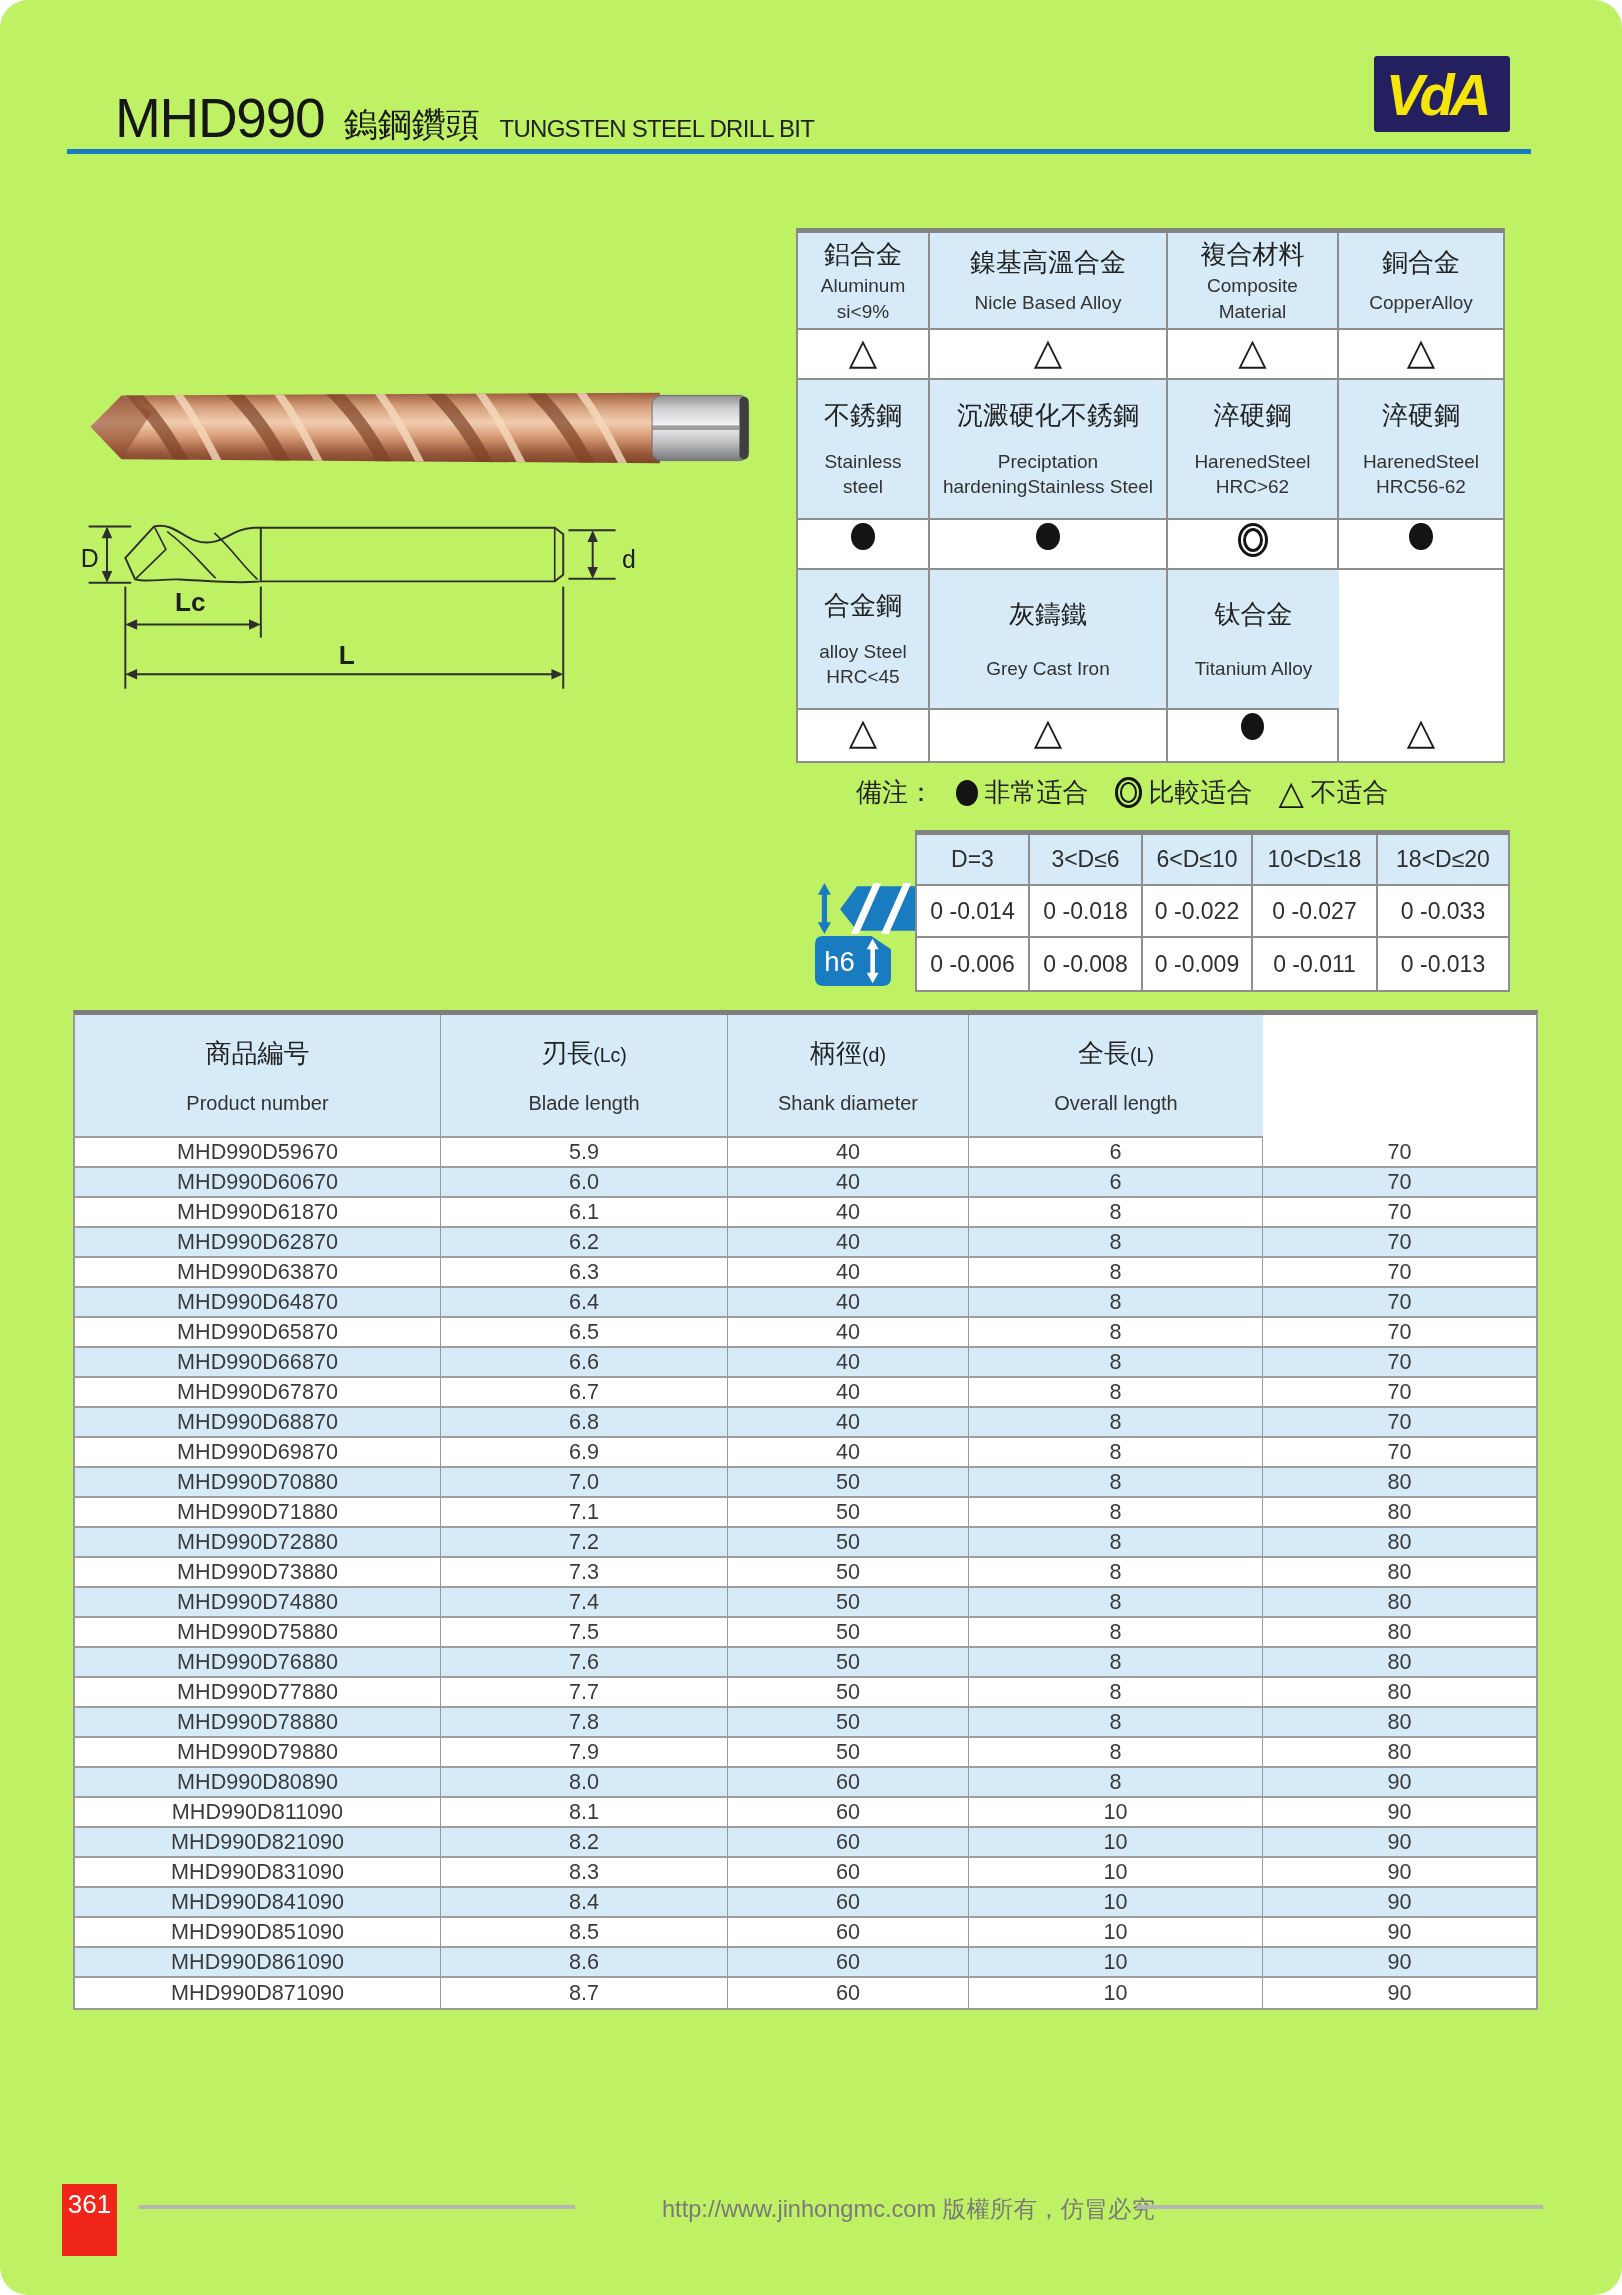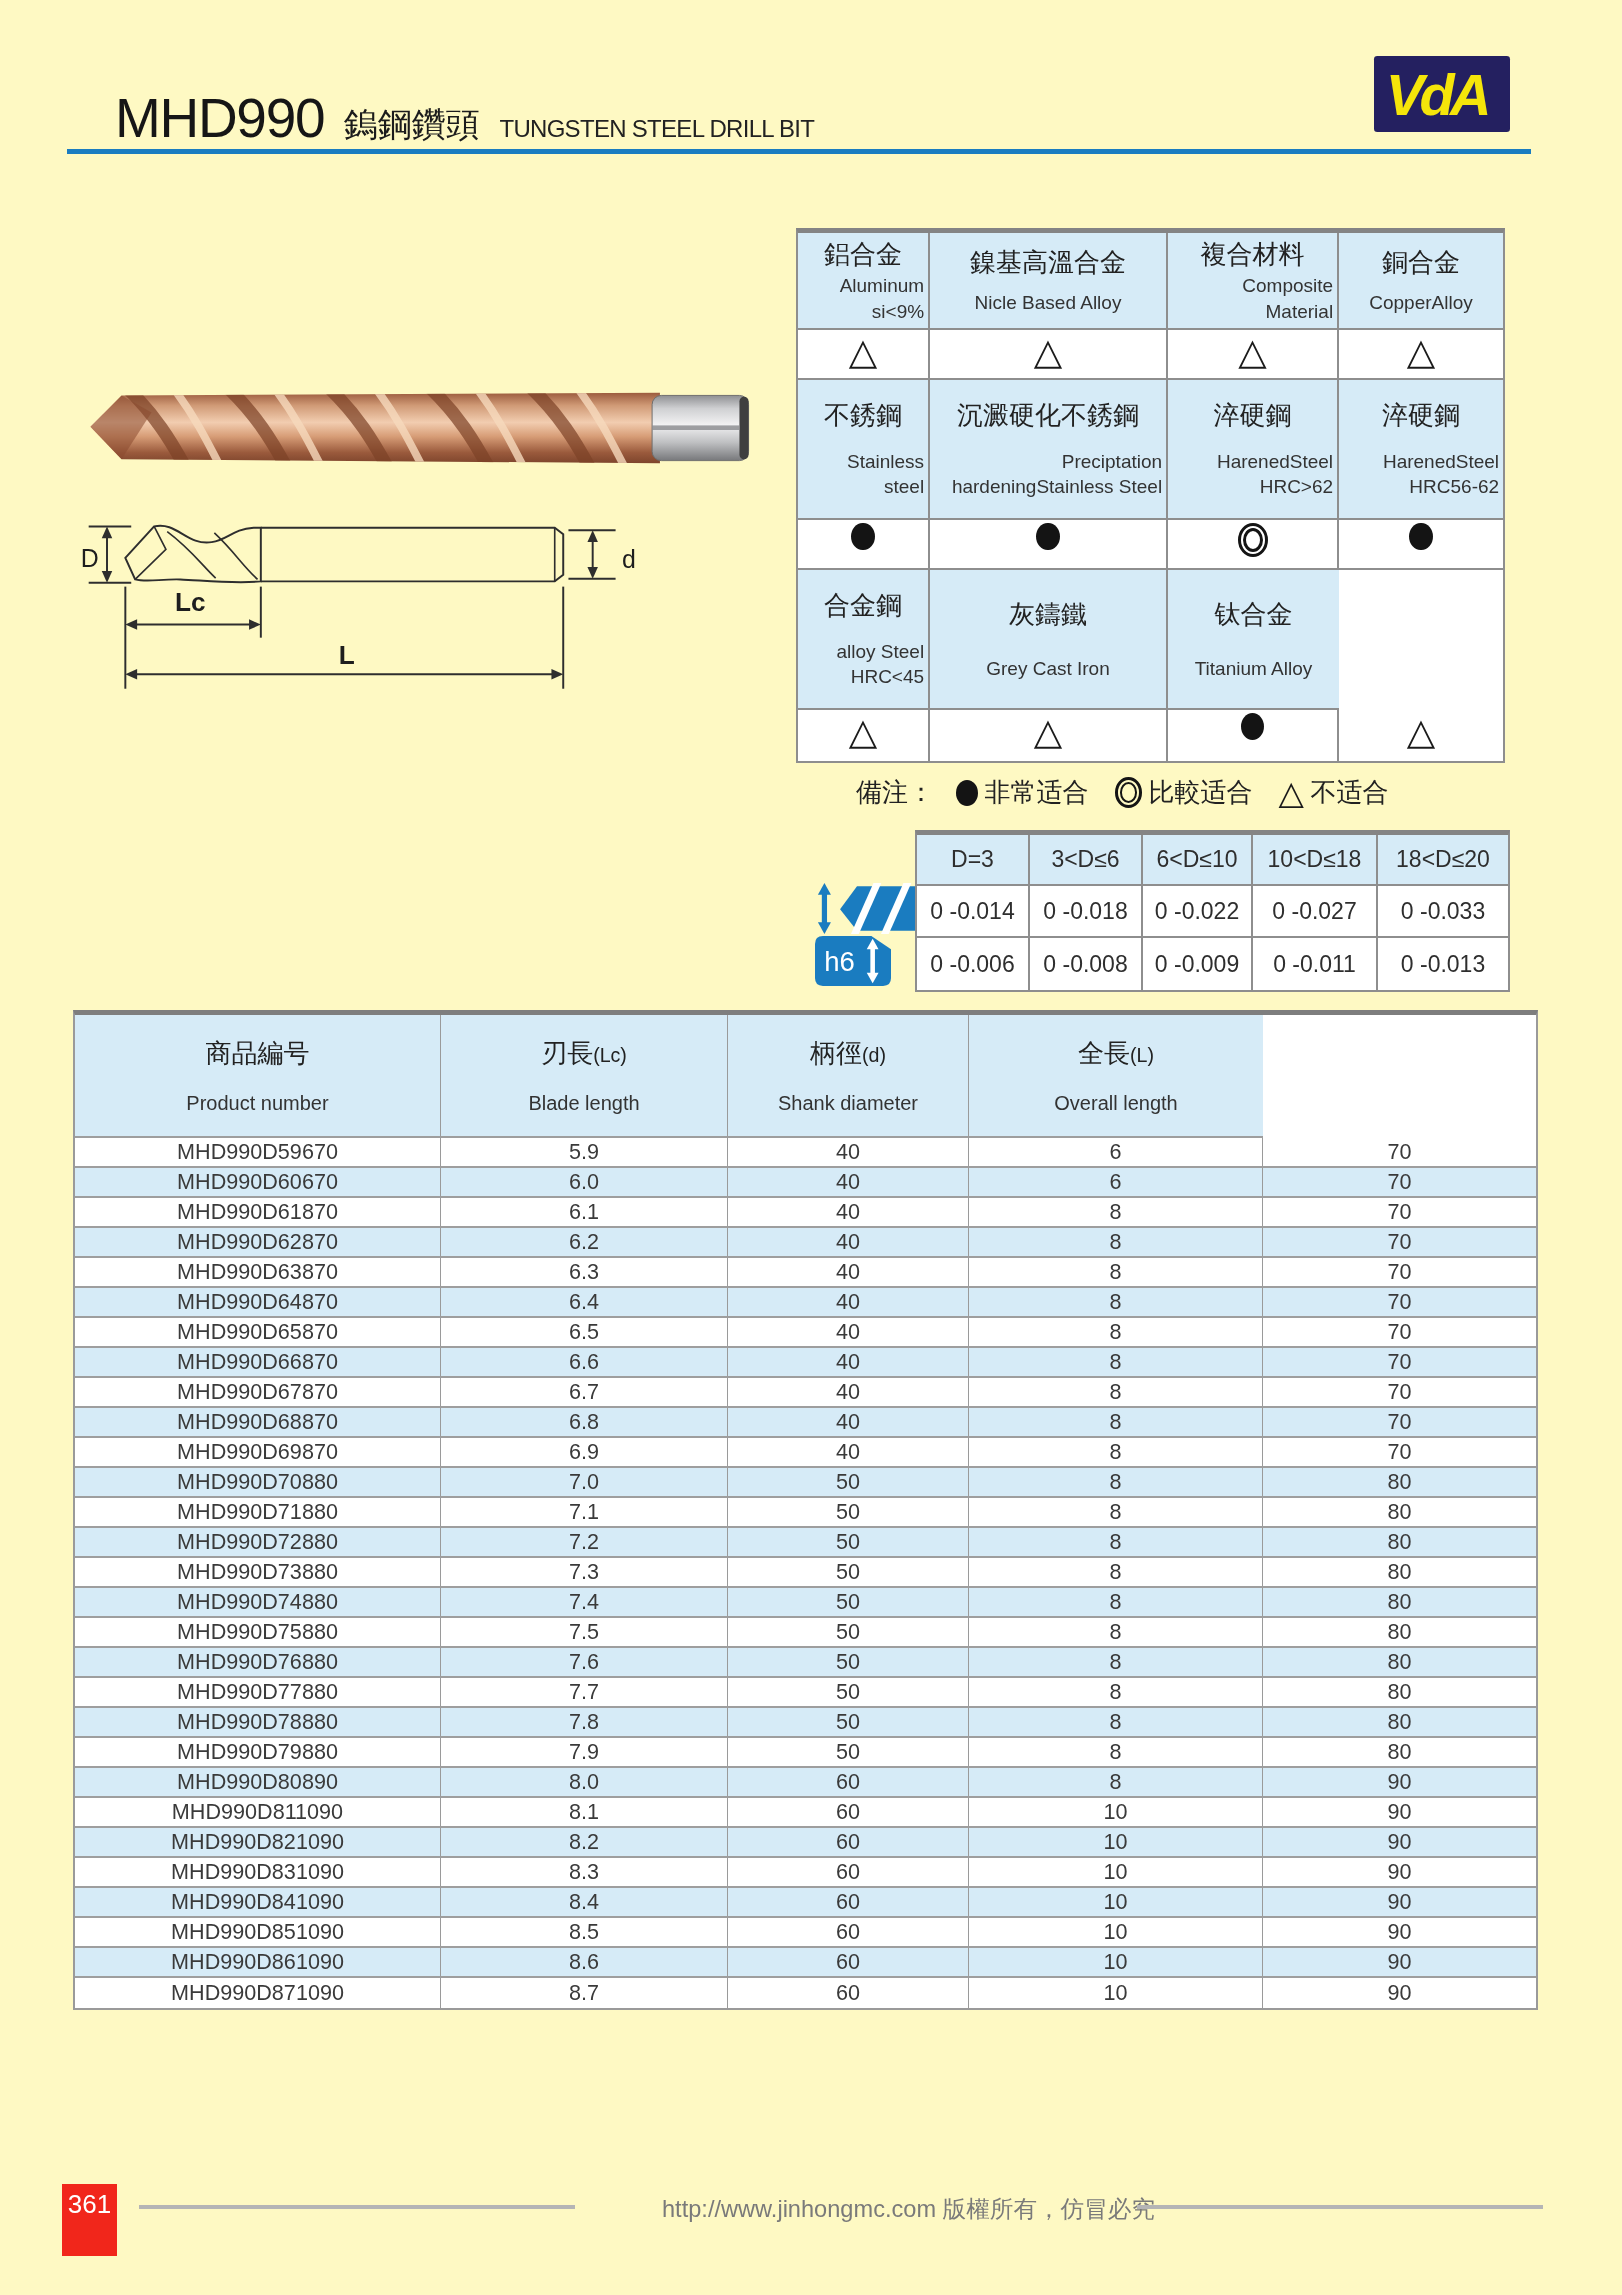--- a/index.html
+++ b/index.html
@@ -1,19 +1,19 @@
 <!DOCTYPE html>
 <html style="font-size:10.5px"><head>
 <meta charset="utf-8">
 <style>
   * { margin:0; padding:0; box-sizing:border-box; }
   html,body { background:#ffffff; }
   .page {
-    position:relative; width:1622px; height:2295px; background:#fef9c3;
-    font-family:"Liberation Sans","DejaVu Sans",sans-serif; color:#1c1c1c; overflow:hidden;
+    position:relative; width:1622px; height:2295px; background:#bef264;
+    font-family:"Liberation Sans","DejaVu Sans",sans-serif; color:#1c1c1c; overflow:hidden;border-radius:28px;
   }
 
   
   .header { position:absolute; left:115px; top:84px; height:60px; display:flex; align-items:flex-end; gap:19.6px; }
   .model  { font-size:55px; line-height:.95; letter-spacing:-1.3px; color:#161616; }
   .title-zh { font-size:34px; line-height:1.02; padding-bottom:2.6px; }
   .title-en { font-size:24px; line-height:1.05; letter-spacing:-0.7px; padding-bottom:2.6px; color:#222; }
   .logo { position:absolute; left:1374px; top:56px; width:136px; height:76px; background:#242060; border-radius:3.3px;
           display:flex; align-items:center; justify-content:center; }
   .logo svg { display:block; }
@@ -27,21 +27,21 @@
   
   .mat-table { position:absolute; left:796px; top:228px; border:2px solid #8e8e8e; border-top:5.9px solid #848484; background:#fff; }
   .mat-row { display:grid; grid-template-columns:132px 238px 171px 164px; }
   .mat-row.r0 { height:97px; } .mat-row.r1 { height:50px; }
   .mat-row.r2 { height:140px; } .mat-row.r3 { height:50px; }
   .mat-row.r4 { height:140px; } .mat-row.r5 { height:51px; }
   .mat-cell { border-right:2px solid #8e8e8e; border-bottom:2px solid #8e8e8e; display:flex; flex-direction:column;
               justify-content:space-evenly; align-items:center; text-align:center; padding:2.6px 3.9px; }
   .mat-row .mat-cell:last-child { border-right:none; }
   .mat-row:last-child .mat-cell { border-bottom:none; }
-  .mat-cell.name { background:#d6ebf7;text-align:right; }
+  .mat-cell.name { background:#d6ebf7; }
   .mat-cell.sym  { background:#ffffff; justify-content:center; }
   .mat-zh { font-size:26px; color:#222; }
   .mat-en { font-size:19px; color:#333; line-height:1.35; }
 
   
   .sym { display:inline-block; }
   .sym-very { width:23.6px; height:27.5px; border-radius:50%; background:#141414; }
   .sym-good { width:30px; height:34px; border-radius:50%; border:3.9px solid #141414; position:relative; }
   .sym-good::after { content:""; position:absolute; inset:2px; border-radius:50%; border:3.3px solid #141414; }
   .sym-bad { font-size:37px; line-height:1; color:#1a1a1a; font-family:"DejaVu Sans",sans-serif; }

